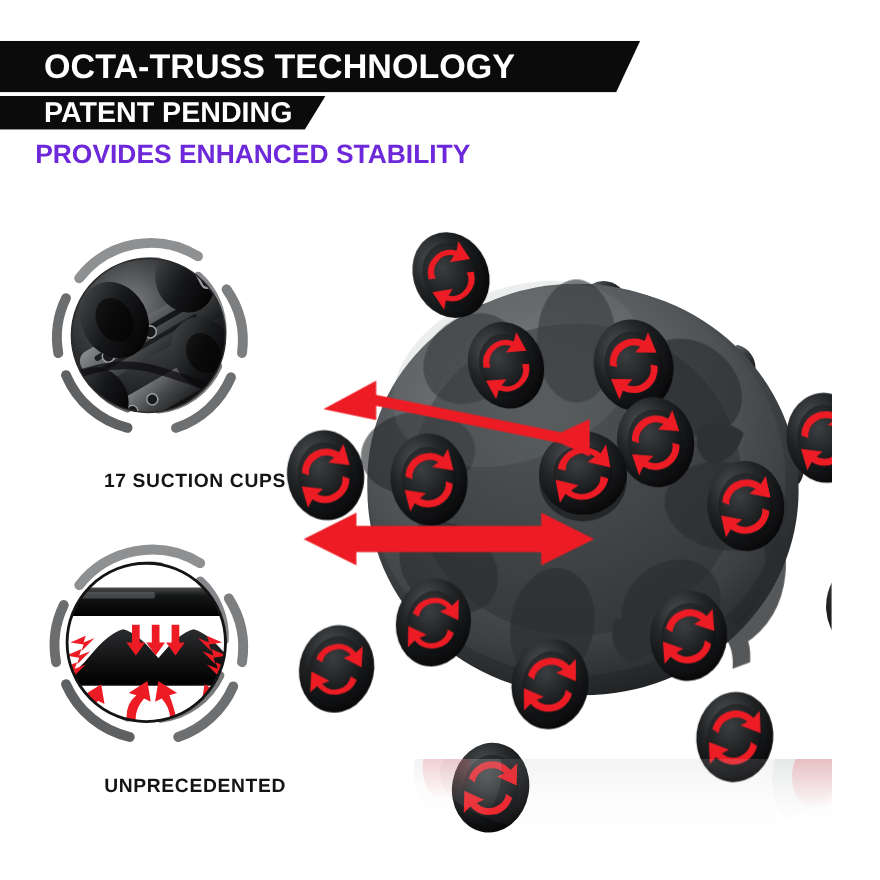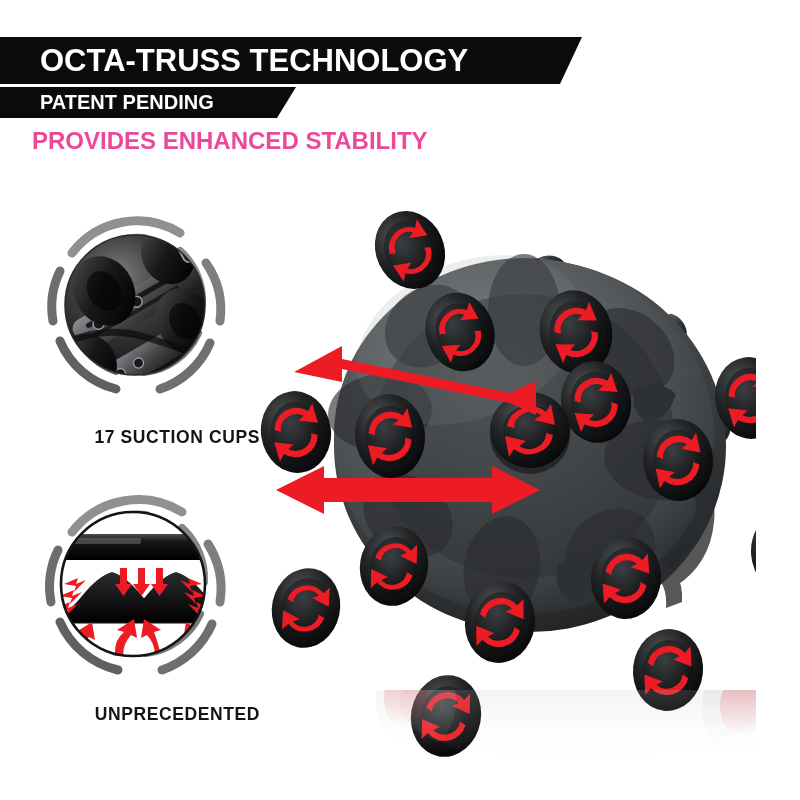--- a/index.html
+++ b/index.html
@@ -27,25 +27,25 @@
   #banner-main{
     left:0;top:37px;width:582px;height:47px;
     clip-path:polygon(0 0, 582px 0, 560px 47px, 0 47px);
     padding-left:40px;box-sizing:border-box;
     font-size:31px;letter-spacing:0px;
   }
   #banner-sub{
     left:0;top:87px;width:296px;height:31px;
     clip-path:polygon(0 0, 296px 0, 277px 31px, 0 31px);
     padding-left:40px;box-sizing:border-box;
-    font-size:20px;letter-spacing:0px;
+    font-size:26px;letter-spacing:0px;
   }
   #tagline{
     position:absolute;left:32px;top:127px;
-    font-size:24px;font-weight:bold;color:#ec4899;
+    font-size:24px;font-weight:bold;color:#6d28d9;
     letter-spacing:0px;white-space:nowrap;
   }
 
   
   .feature{position:absolute;width:250px;}
   .badge-wrap{position:relative;width:230px;height:230px;margin:0 auto;}
   .badge-wrap svg{position:absolute;left:0;top:0;}
   .feature-caption{
     position:absolute;left:0;width:250px;
     text-align:right;font-size:17.5px;font-weight:bold;

